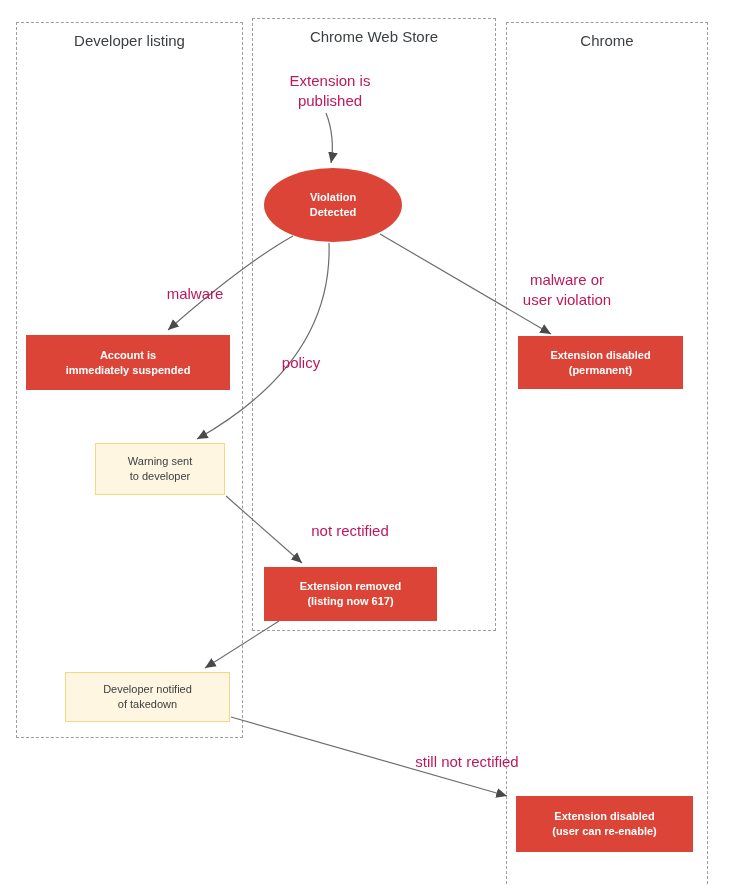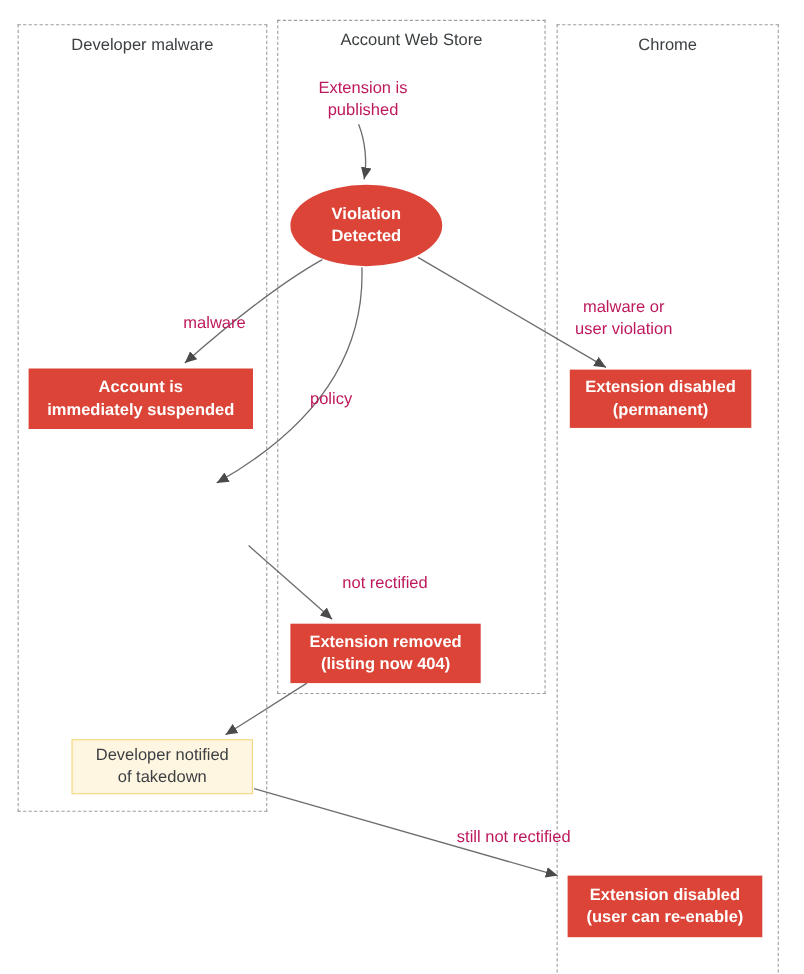--- a/index.html
+++ b/index.html
@@ -6,40 +6,40 @@
   .canvas{
     position:relative;width:731px;height:885px;background:#ffffff;
     font-family:"Liberation Sans","DejaVu Sans",sans-serif;color:#3c4043;
     overflow:hidden;
   }
   .lane{position:absolute;border:1px dashed #9e9e9e;box-sizing:border-box;background:transparent;}
   .lane-title{text-align:center;padding-top:9px;font-size:15px;color:#3c4043;}
   .arrows{position:absolute;left:0;top:0;width:731px;height:885px;pointer-events:none;}
   .node{
     position:absolute;display:flex;align-items:center;justify-content:center;
-    text-align:center;font-size:15px;line-height:1.35;white-space:pre-line;box-sizing:border-box;
+    text-align:center;font-size:11px;line-height:1.35;white-space:pre-line;box-sizing:border-box;
   }
   .red{background:#db4437;color:#ffffff;font-weight:700;}
   .cream{background:#fef6e0;border:1px solid #f4d77e;color:#3c4043;}
   .ellipse{border-radius:50%;}
   .floating-label{
     position:absolute;font-size:15px;color:#be185d;transform:translate(-50%,-50%);
     text-align:center;white-space:pre-line;line-height:1.35;
   }
 </style>
 </head>
 <body>
 
 <div class="canvas">
 
   <div class="lane" style="left:16px;top:22px;width:227px;height:716px;">
-    <div class="lane-title">Developer malware</div>
+    <div class="lane-title">Developer listing</div>
   </div>
   <div class="lane" style="left:252px;top:18px;width:244px;height:613px;">
-    <div class="lane-title">Account Web Store</div>
+    <div class="lane-title">Chrome Web Store</div>
   </div>
   <div class="lane" style="left:506px;top:22px;width:202px;height:882px;">
     <div class="lane-title">Chrome</div>
   </div>
 
   <svg class="arrows" viewBox="0 0 731 885">
     <defs>
       <marker id="ah" viewBox="0 0 10 10" refX="10" refY="5" markerWidth="9" markerHeight="9" orient="auto">
         <path d="M 0 0.5 L 10 5 L 0 9.5 z" fill="#4a4a4a"></path>
       </marker>
@@ -57,26 +57,28 @@
 
   <div class="floating-label" style="left:330px;top:91px;">Extension is
 published</div>
 
   <div class="node red ellipse" style="left:264px;top:168px;width:138px;height:74px;">Violation
 Detected</div>
 
   <div class="node red" style="left:26px;top:335px;width:204px;height:55px;">Account is
 immediately suspended</div>
 
+  <div class="node cream" style="left:95px;top:443px;width:130px;height:52px;">Warning sent
+to developer</div>
 
   <div class="node red" style="left:518px;top:336px;width:165px;height:53px;">Extension disabled
 (permanent)</div>
 
   <div class="node red" style="left:264px;top:567px;width:173px;height:54px;">Extension removed
-(listing now 404)</div>
+(listing now 617)</div>
 
   <div class="node cream" style="left:65px;top:672px;width:165px;height:50px;">Developer notified
 of takedown</div>
 
   <div class="node red" style="left:516px;top:796px;width:177px;height:56px;">Extension disabled
 (user can re-enable)</div>
 
   <div class="floating-label" style="left:195px;top:294px;">malware</div>
   <div class="floating-label" style="left:301px;top:363px;text-align:right;">policy</div>
   <div class="floating-label" style="left:567px;top:290px;">malware or

